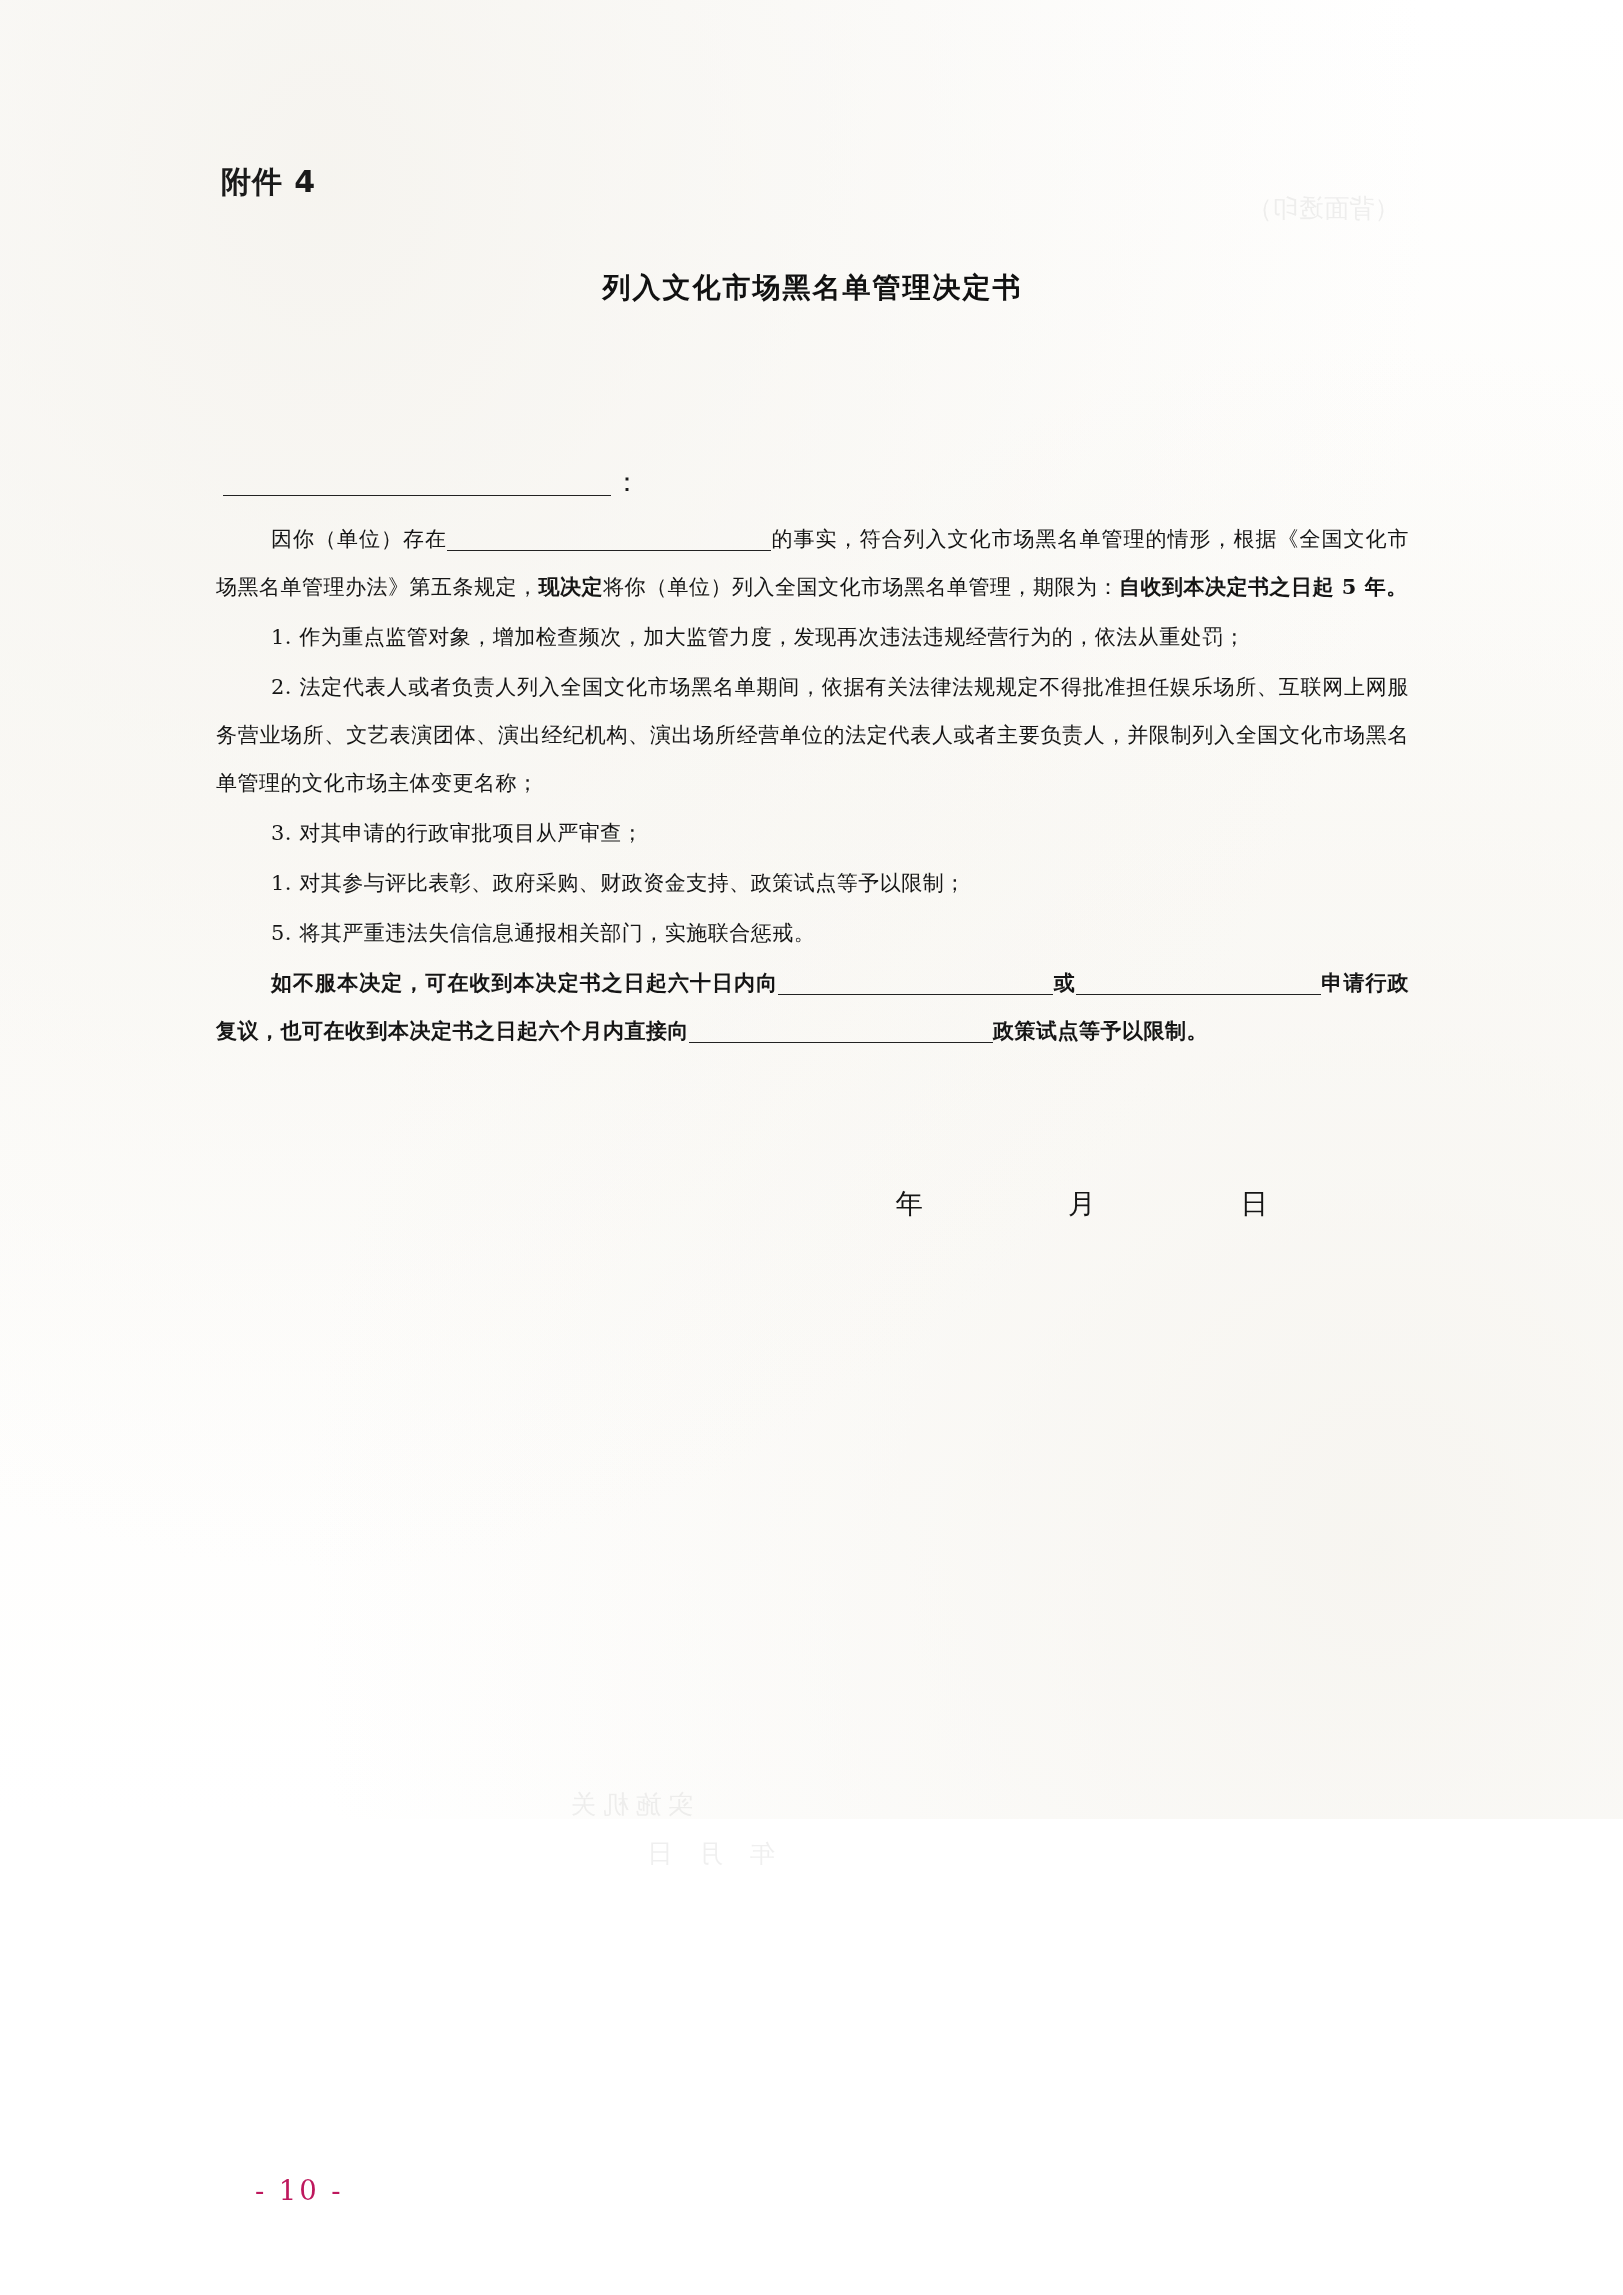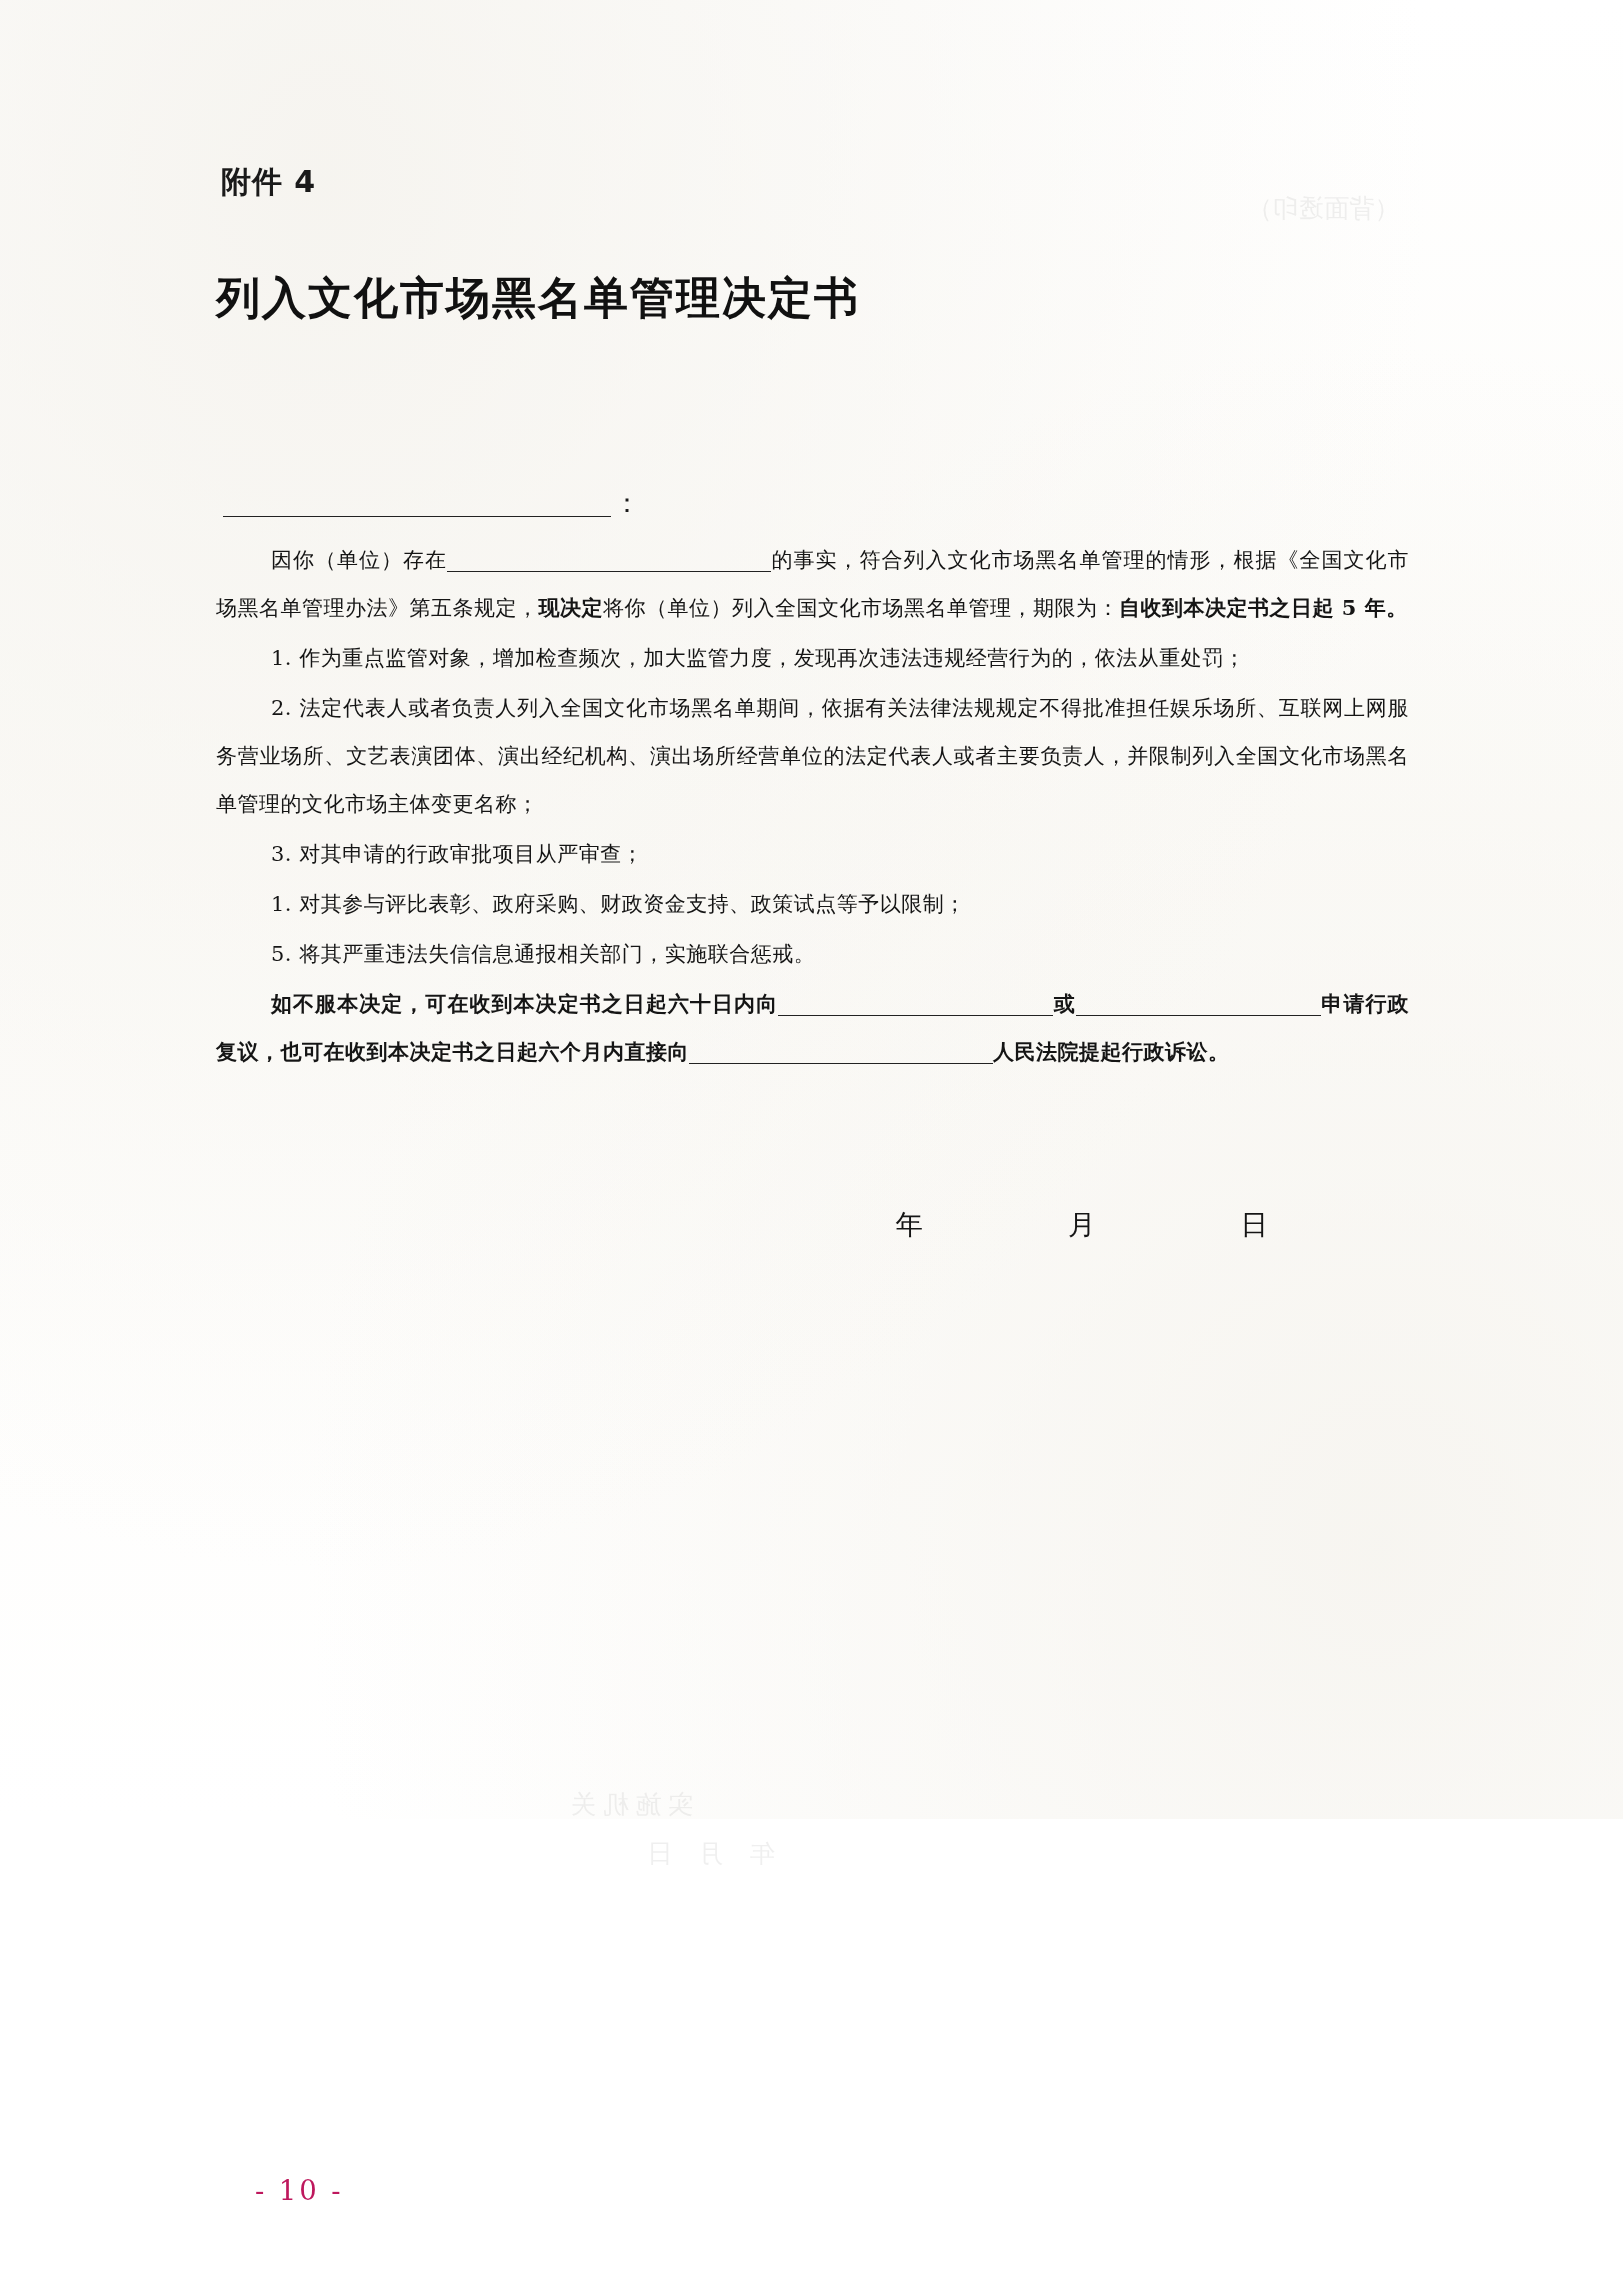--- a/index.html
+++ b/index.html
@@ -41,22 +41,22 @@
   }
   .attachment-label {
     font-size: 30px;
     font-weight: 700;
     letter-spacing: 1px;
     color: #1a1a1a;
     margin: 0 0 0 4.9px;
     font-family: "DejaVu Sans", "Liberation Sans", sans-serif;
   }
   .doc-title {
-    text-align: left;
-    font-size: 44px;
+    text-align: center;
+    font-size: 28px;
     font-weight: 700;
     letter-spacing: 2px;
     margin-top: 66px;
     color: #111111;
     font-family: "DejaVu Serif", "Liberation Serif", serif;
   }
   .addressee-row {
     margin-top: 162px;
     margin-left: 6.9px;
     font-size: 26.5px;
@@ -167,21 +167,21 @@
 
       <p class="para">2. 法定代表人或者负责人列入全国文化市场黑名单期间，依据有关法律法规规定不得批准担任娱乐场所、互联网上网服务营业场所、文艺表演团体、演出经纪机构、演出场所经营单位的法定代表人或者主要负责人，并限制列入全国文化市场黑名单管理的文化市场主体变更名称；</p>
 
       <p class="para">3. 对其申请的行政审批项目从严审查；</p>
 
       <p class="para">1. 对其参与评比表彰、政府采购、财政资金支持、政策试点等予以限制；</p>
 
       <p class="para">5. 将其严重违法失信信息通报相关部门，实施联合惩戒。</p>
 
       <p class="para">
-        <span class="strong">如不服本决定，可在收到本决定书之日起六十日内向</span><span class="inline-blank b-org1"></span><span class="strong">或</span><span class="inline-blank b-org2"></span><span class="strong">申请行政复议，也可在收到本决定书之日起六个月内直接向</span><span class="inline-blank b-court"></span><span class="strong">人民法院提起行政诉讼。</span>
+        <span class="strong">如不服本决定，可在收到本决定书之日起六十日内向</span><span class="inline-blank b-org1"></span><span class="strong">或</span><span class="inline-blank b-org2"></span><span class="strong">申请行政复议，也可在收到本决定书之日起六个月内直接向</span><span class="inline-blank b-court"></span><span class="strong">政策试点等予以限制。</span>
       </p>
 
     </div>
 
     <div class="signature">
       <div class="sig-line-2">年　　月　　日</div>
     </div>
 
   </div>
 

